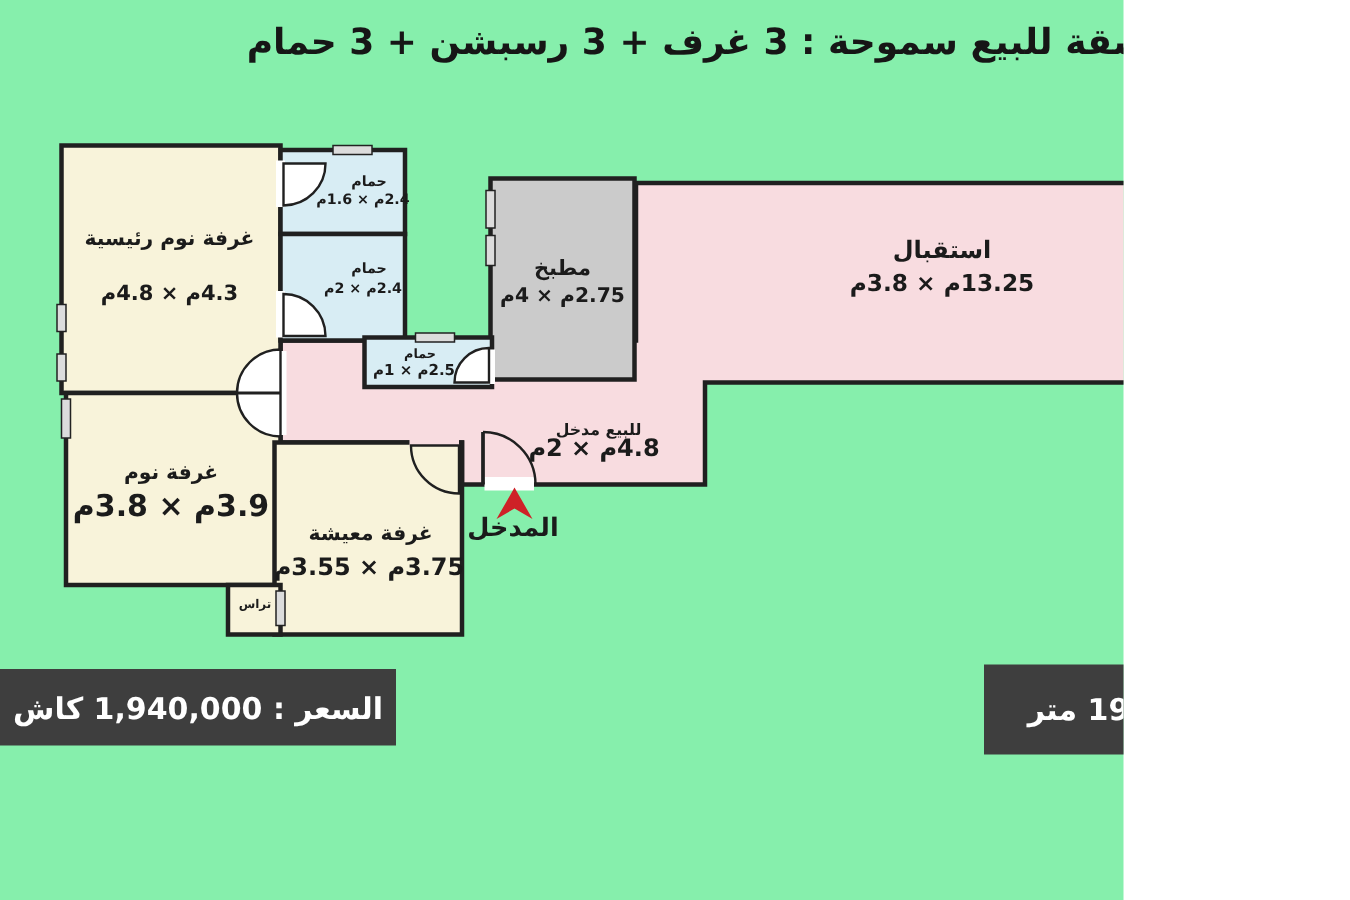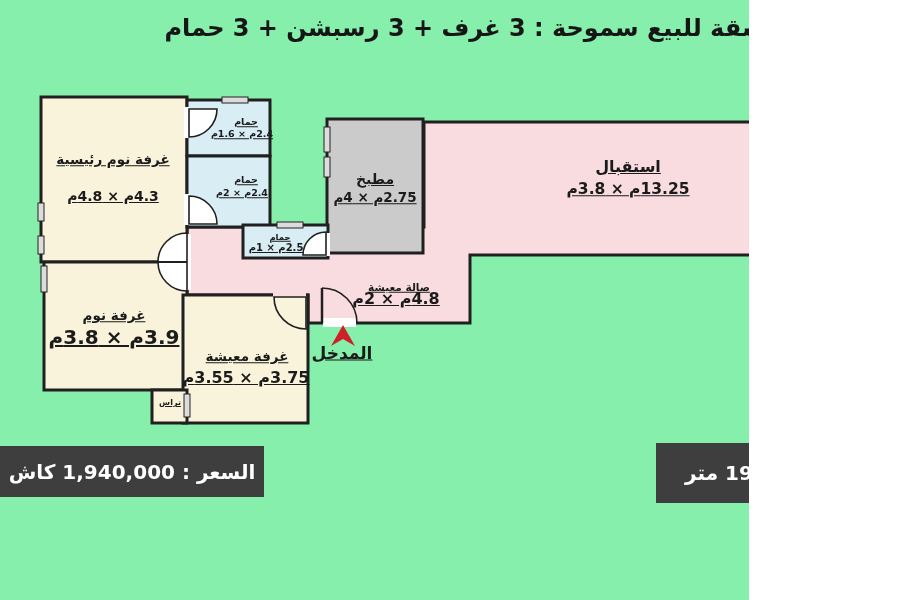--- a/index.html
+++ b/index.html
@@ -2,21 +2,21 @@
 <html><head>
 <meta charset="utf-8">
 <style>
   html,body{margin:0;padding:0;background:#ffffff;}
   .stage{position:relative;width:749px;height:600px;background:#86efac;overflow:hidden;
          font-family:"DejaVu Sans",sans-serif;}
   .title{position:absolute;left:0;top:14px;width:930px;text-align:center;
          font-size:24px;font-weight:bold;color:#161616;direction:rtl;}
   .plan{position:absolute;left:0;top:0;}
   .lbl{position:absolute;transform:translate(-50%,-50%);white-space:nowrap;
-       font-weight:bold;color:#1b1b1b;direction:rtl;line-height:1;text-decoration:underline;}
+       font-weight:bold;color:#1b1b1b;direction:rtl;line-height:1;}
   .infobox{position:absolute;background:#3e3e3e;color:#ffffff;font-weight:bold;
            display:flex;align-items:center;justify-content:center;direction:rtl;
            font-size:20px;text-align:right;}
   .price-box{left:0;top:446px;width:264px;height:51px;}
   .area-box{left:656px;top:443px;width:244px;height:60px;}
 </style>
 </head>
 <body>
 
 <div class="stage">
@@ -83,21 +83,21 @@
 
   <div class="lbl" style="left:280px;top:237px;font-size:8.5px">حمام</div>
   <div class="lbl" style="left:276px;top:248px;font-size:10px">2.5م × 1م</div>
 
   <div class="lbl" style="left:375px;top:179px;font-size:14px">مطبخ</div>
   <div class="lbl" style="left:375px;top:198px;font-size:13.5px">2.75م × 4م</div>
 
   <div class="lbl" style="left:628px;top:167px;font-size:16px">استقبال</div>
   <div class="lbl" style="left:628px;top:190px;font-size:15.5px">13.25م × 3.8م</div>
 
-  <div class="lbl" style="left:399px;top:287px;font-size:10.5px">صالة معيشة</div>
+  <div class="lbl" style="left:399px;top:287px;font-size:10.5px">للبيع مدخل</div>
   <div class="lbl" style="left:396px;top:299px;font-size:16px">4.8م × 2م</div>
 
   <div class="lbl" style="left:114px;top:316px;font-size:13.5px">غرفة نوم</div>
   <div class="lbl" style="left:114px;top:337px;font-size:20px">3.9م × 3.8م</div>
 
   <div class="lbl" style="left:247px;top:357px;font-size:13.5px">غرفة معيشة</div>
   <div class="lbl" style="left:246px;top:378px;font-size:16px">3.75م × 3.55م</div>
 
   <div class="lbl" style="left:854px;top:190px;font-size:8px">تراس</div>
   <div class="lbl" style="left:170px;top:403px;font-size:8px">تراس</div>

